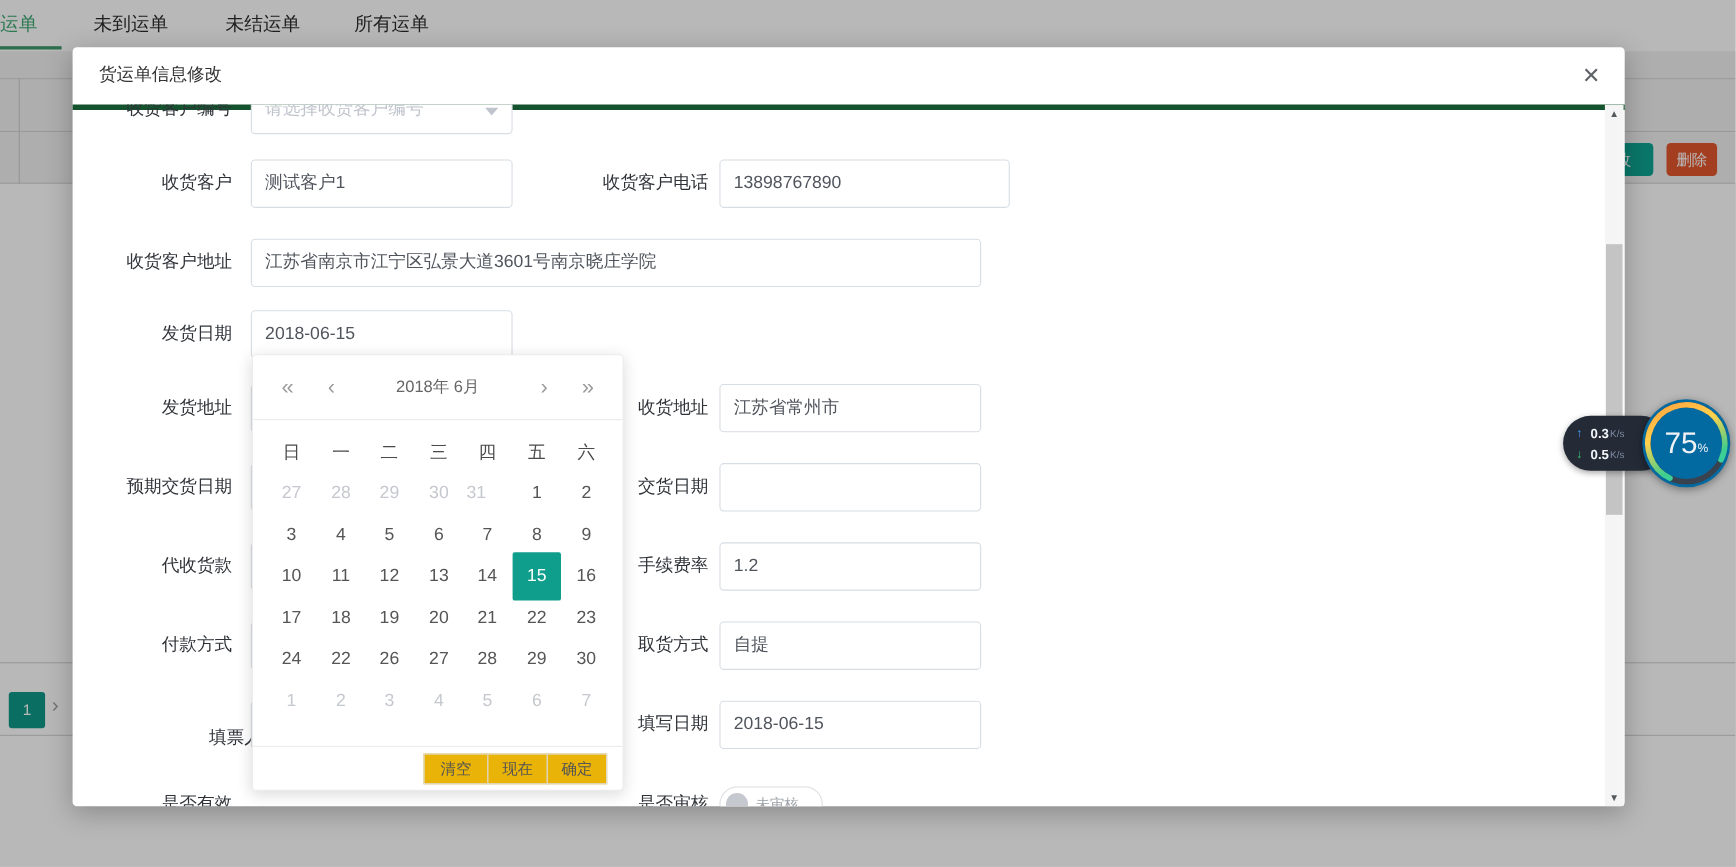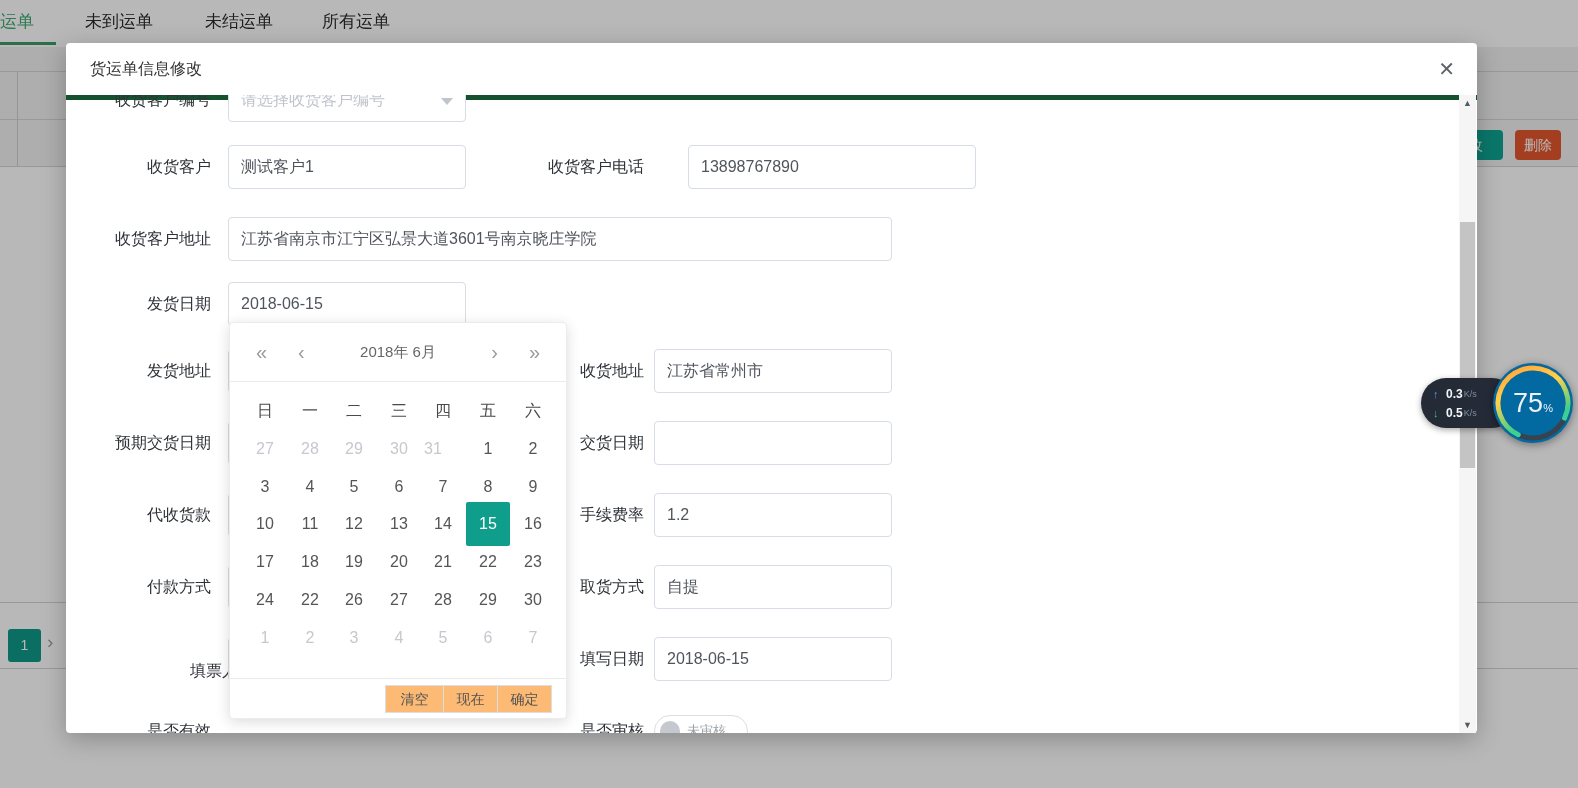--- a/index.html
+++ b/index.html
@@ -48,21 +48,21 @@
   .dp{position:absolute;left:163px;top:227px;width:338px;height:397px;background:#fff;border:1px solid #ececec;
       box-sizing:border-box;border-radius:4px;box-shadow:0 3px 14px rgba(0,0,0,.14);z-index:5;}
   .dp-header{position:absolute;left:0;top:0;right:0;height:58px;border-bottom:1px solid #ebebeb;}
   .dp-ico{position:absolute;top:0;line-height:58px;font-size:20px;color:#9a9a9a;cursor:pointer;}
   .dp-title{position:absolute;left:0;right:0;top:0;line-height:58px;text-align:center;font-size:15px;color:#666;cursor:pointer;}
   .dp-wd{position:absolute;width:44px;text-align:center;font-size:16px;color:#4a4a4a;}
   .dp-day{position:absolute;width:44px;height:36px;line-height:36px;text-align:center;font-size:16px;color:#555;cursor:pointer;}
   .dp-day.dim{color:#c5c8ce;}
   .dp-day.sel{height:44px;line-height:44px;background:#0f9d8c;color:#fff;border-radius:2px;}
   .dp-footer{position:absolute;left:0;right:0;bottom:0;height:39px;border-top:1px solid #ebebeb;}
-  .dp-btn{position:absolute;top:6px;height:28px;box-sizing:border-box;border:1px solid #dcdee2;background:#fdba74;
+  .dp-btn{position:absolute;top:6px;height:28px;box-sizing:border-box;border:1px solid #dcdee2;background:#eab308;
           font-size:14px;color:#555;text-align:center;line-height:26px;cursor:pointer;}
 
   
   .sb-track{position:absolute;left:1393px;top:0;width:17px;height:638px;background:#f5f5f6;}
   .sb-arrow{position:absolute;left:0;width:17px;height:16px;font-size:9px;color:#565a5e;text-align:center;line-height:16px;cursor:pointer;}
   .sb-thumb{position:absolute;left:1px;top:127px;width:15px;height:246px;background:#c4c4c4;cursor:grab;}
 
   
   .netw{position:absolute;left:1421px;top:376px;z-index:60;}
   .net-pill{position:absolute;left:0;top:2px;width:96px;height:50px;background:#242b37;border-radius:25px;
@@ -109,21 +109,21 @@
       <div class="modal-title">货运单信息修改</div>
       <div class="modal-close">✕</div>
     </div>
     <div class="modal-body">
       <div id="form">
           <div class="f-label" style="top: -17px; left: 0px; width: 145px;">收货客户编号</div>
           <div class="f-input is-select" style="top: -17px; left: 162px; width: 238px;"><span class="ph">请选择收货客户编号</span><span class="caret"></span></div>
           <div class="f-label" style="top: 50px; left: 0px; width: 145px;">收货客户</div>
           <div class="f-input" style="top: 50px; left: 162px; width: 238px;"><span>测试客户1</span></div>
           <div class="f-label" style="top: 50px; left: 335px; width: 243px;">收货客户电话</div>
-          <div class="f-input" style="top: 50px; left: 622px; width: 288px;"><span>13898767890</span></div>
+          <div class="f-input" style="top: 50px; left: 588px; width: 264px;"><span>13898767890</span></div>
           <div class="f-label" style="top: 122px; left: 0px; width: 145px;">收货客户地址</div>
           <div class="f-input" style="top: 122px; left: 162px; width: 664px;"><span>江苏省南京市江宁区弘景大道3601号南京晓庄学院</span></div>
           <div class="f-label" style="top: 187px; left: 0px; width: 145px;">发货日期</div>
           <div class="f-input" style="top: 187px; left: 162px; width: 238px;"><span>2018-06-15</span></div>
           <div class="f-label" style="top: 254px; left: 0px; width: 145px;">发货地址</div>
           <div class="f-input" style="top: 254px; left: 162px; width: 238px;"><span></span></div>
           <div class="f-label" style="top: 254px; left: 335px; width: 243px;">收货地址</div>
           <div class="f-input" style="top: 254px; left: 588px; width: 238px;"><span>江苏省常州市</span></div>
           <div class="f-label" style="top: 326px; left: 0px; width: 145px;">预期交货日期</div>
           <div class="f-input" style="top: 326px; left: 162px; width: 238px;"><span></span></div>

